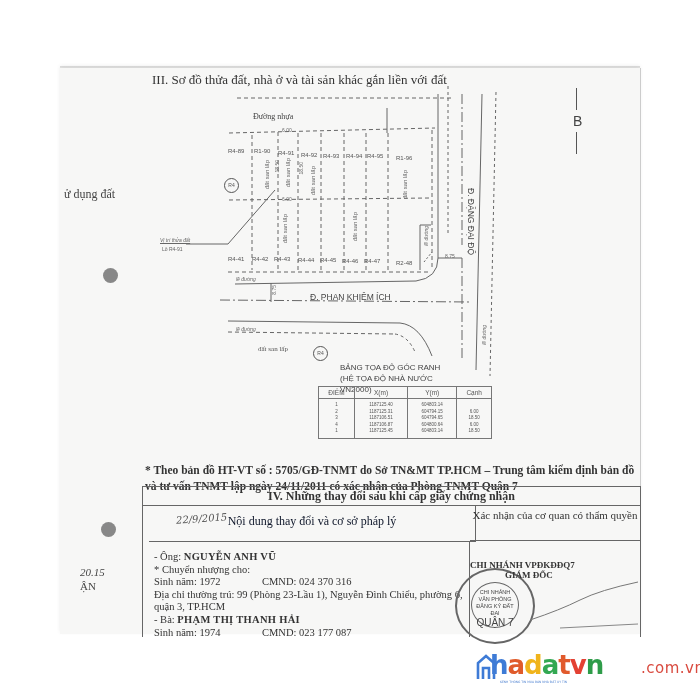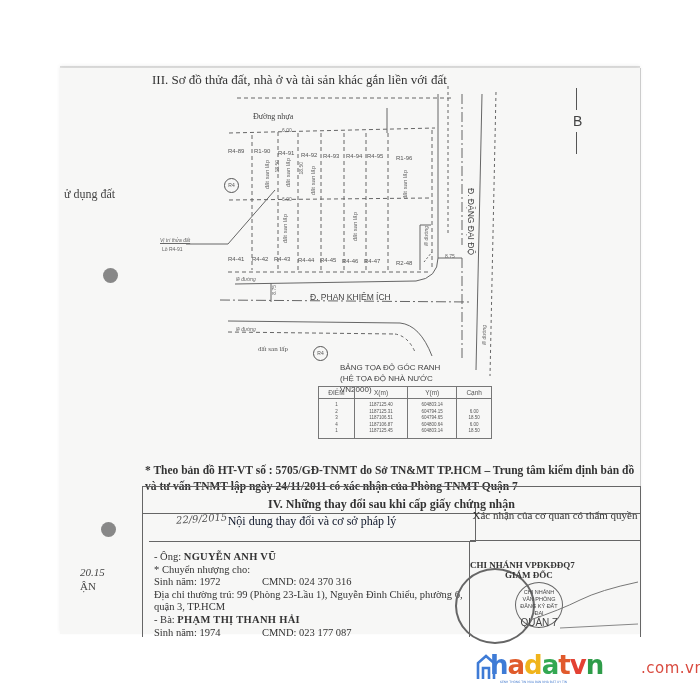--- a/index.html
+++ b/index.html
@@ -26,37 +26,37 @@
                 font-family:"Liberation Sans", sans-serif; font-size:5px; color:#555; text-align:center; line-height:13px; }
   .coord-title { left:340px; top:362px; font-family:"Liberation Sans", sans-serif; font-size:8px; color:#444; width:120px; line-height:11px; }
   table.coords { position:absolute; left:318px; top:386px; width:174px; border-collapse:collapse;
                  font-family:"Liberation Sans", sans-serif; color:#555; }
   table.coords th { font-size:6.5px; font-weight:normal; border:1px solid #777; padding:2px 1px; }
   table.coords td { font-size:4.5px; padding:0 2px; text-align:center; border-left:1px solid #777; border-right:1px solid #777; line-height:6.5px; }
   table.coords tbody tr:first-child td { padding-top:3px; }
   table.coords tbody tr:last-child td { padding-bottom:3px; border-bottom:1px solid #777; }
   .note { left:145px; top:462px; font-size:11.5px; font-weight:bold; color:#333; line-height:16px; width:500px; }
   .section4 { position:absolute; left:142px; top:486px; width:497px; height:150px; border:1px solid #666; border-bottom:none; }
-  .s4-title { position:absolute; left:0; top:8px; width:497px; height:18px; border-bottom:1px solid #666;
+  .s4-title { position:absolute; left:0; top:0; width:497px; height:18px; border-bottom:1px solid #666;
               text-align:center; font-size:12px; font-weight:bold; line-height:18px; color:#333; }
   .s4-h1 { position:absolute; left:6px; top:19px; width:326px; height:35px; border-right:1px solid #666; border-bottom:1px solid #666;
            text-align:center; font-size:12px; line-height:30px; color:#0f172a; }
   .s4-h2 { position:absolute; left:327px; top:19px; width:170px; height:35px; border-bottom:1px solid #666;
            text-align:center; font-size:11px; line-height:15px; color:#333; padding-top:2px; box-sizing:border-box; }
   .s4-colline { position:absolute; left:326px; top:55px; width:1px; height:95px; background:#666; }
   .handdate { position:absolute; left:176px; top:513px; font-family:"DejaVu Serif", serif; font-style:italic; font-size:10px; color:#555; transform:rotate(-4deg); }
   .transfer { position:absolute; left:154px; top:551px; font-size:10.5px; line-height:12.6px; color:#333; width:320px; }
   .transfer .nm { font-weight:bold; letter-spacing:0.3px; }
   .row2 { display:flex; }
   .row2 span:first-child { width:108px; display:inline-block; }
   .branch { position:absolute; left:470px; top:560px; font-size:9px; font-weight:bold; color:#333; white-space:nowrap; }
   .director { position:absolute; left:505px; top:570px; font-size:9px; font-weight:bold; color:#333; white-space:nowrap; }
   .stamp { position:absolute; left:455px; top:568px; width:76px; height:72px; border-radius:50%; border:2px solid #666; }
   .stamp-inner { position:absolute; left:14px; top:12px; width:48px; height:46px; border-radius:50%; border:1px solid #666;
-                 font-family:"Liberation Sans", sans-serif; font-size:5.5px; text-align:center; color:#444; line-height:7px; padding-top:6px; box-sizing:border-box;margin-left:44px; }
+                 font-family:"Liberation Sans", sans-serif; font-size:5.5px; text-align:center; color:#444; line-height:7px; padding-top:6px; box-sizing:border-box; }
   .stamp-inner .q { font-size:10px; line-height:12px; }
   .edgefrag1 { position:absolute; left:80px; top:566px; font-size:11px; color:#444; font-style:italic; }
   .edgefrag2 { position:absolute; left:80px; top:580px; font-size:11px; color:#444; }
   .logo { position:absolute; left:476px; top:652px; height:30px; width:220px; font-family:"DejaVu Sans", sans-serif; }
   .logo .house { position:absolute; left:0; top:2px; width:20px; height:26px; }
   .logo .word { position:absolute; left:14px; top:-2px; font-size:26px; font-weight:bold; letter-spacing:-1px; }
   .logo .dom { position:absolute; left:132px; top:7px; font-size:15px; color:#d94a3f; letter-spacing:0.5px;margin-left:33px; }
   .logo .tag { position:absolute; left:24px; top:28px; font-size:3px; color:#4a7fd0; white-space:nowrap; }
   .c-h { color:#3e7bd6; } .c-a1 { color:#e05b2a; } .c-d { color:#f0b41b; } .c-a2 { color:#33a852; } .c-t { color:#e15a2c; } .c-v { color:#e34133; } .c-n { color:#2e9c49; }
   .rightedge { position:absolute; left:640px; top:68px; width:1px; height:566px; background:#ccc; }

